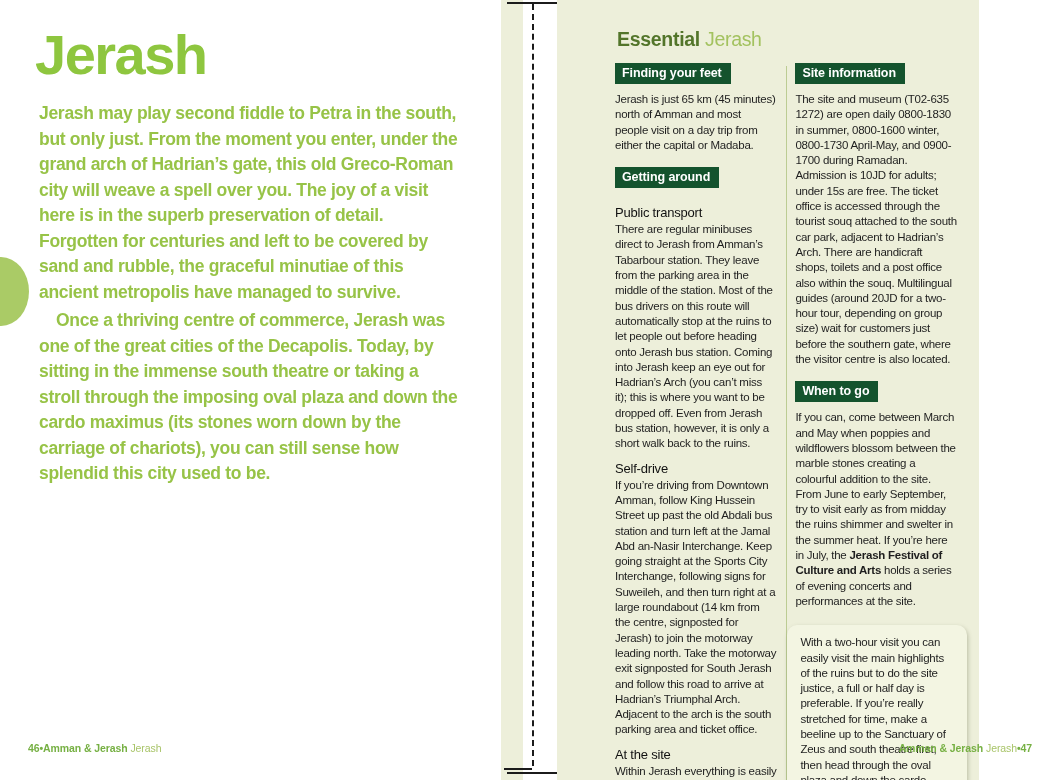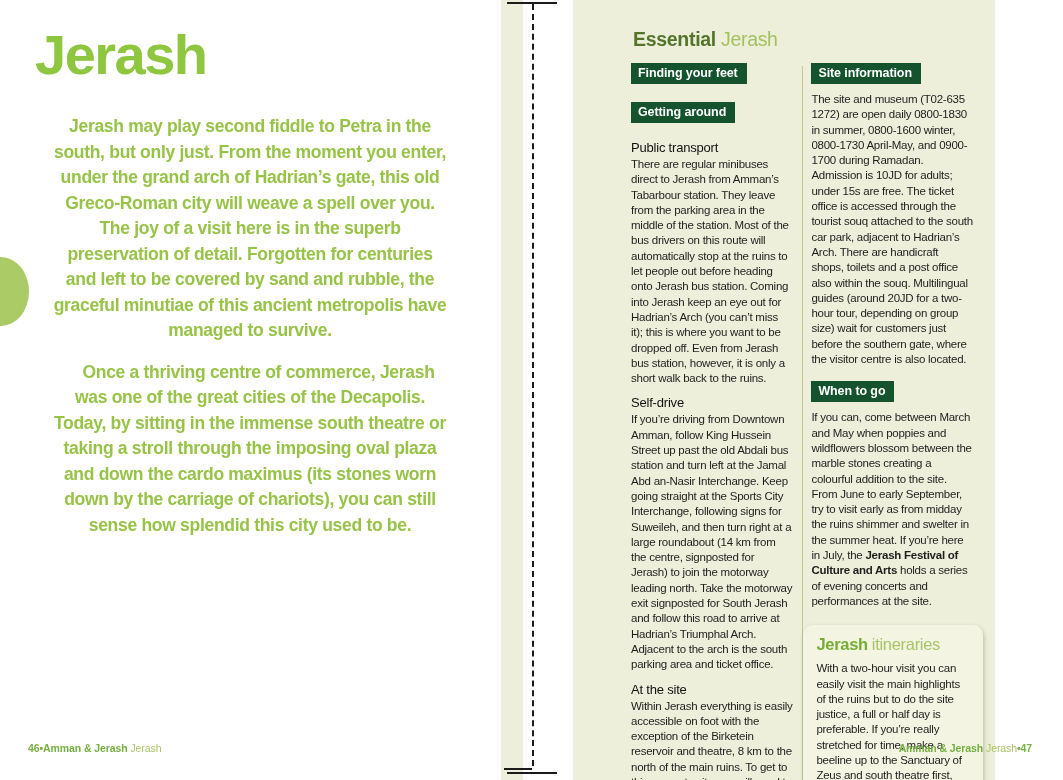--- a/index.html
+++ b/index.html
@@ -13,21 +13,21 @@
   .left-page{position:absolute;left:0;top:0;width:501px;height:780px;background:#ffffff;}
   .page-title{
     position:absolute;left:35px;top:24px;
     font-size:56px;font-weight:bold;color:#8ec63f;letter-spacing:-1.5px;line-height:1.1;
   }
   .intro{
     position:absolute;left:36px;top:98px;width:428px;
     color:#97c347;font-weight:bold;
     font-size:17.5px;line-height:25.5px;letter-spacing:-0.3px;
   }
-  .intro p{margin:16px;text-align:center;}
+  .intro p{margin:3px;}
   .intro p.indent{text-indent:17px;}
   .chapter-tab{
     position:absolute;left:-27px;top:257px;width:56px;height:69px;
     background:#aacb66;border-radius:50%;
   }
   .footer{position:absolute;top:742px;font-size:10.5px;letter-spacing:-0.1px;}
   .footer .b{color:#76b043;font-weight:bold;}
   .footer .l{color:#a8c468;margin-left:3px;}
   .footer-left{left:28px;}
   .footer-right{right:31px;text-align:center;}
@@ -36,21 +36,20 @@
   .fold-dash{position:absolute;left:532px;top:4px;height:762px;width:0;border-left:2px dashed #1b1b1b;}
   .mark{position:absolute;height:0;border-top:2px solid #1b1b1b;}
   .mark-top{left:507px;top:2px;width:50px;}
   .mark-bottom-short{left:504px;top:768px;width:28px;}
   .mark-bottom-long{left:507px;top:772px;width:50px;}
   
   .right-page{
     position:absolute;left:557px;top:0;width:422px;height:780px;
     background:#edefda;box-sizing:border-box;
     padding:28px 22px 0 58px;
-    margin-left:16px;
   }
   .essential-header{font-size:19.5px;letter-spacing:-0.3px;margin:0 0 12px 2px;}
   .essential-header .dark{font-weight:bold;color:#53752a;}
   .essential-header .light{color:#a3c25f;margin-left:5px;}
   .cols{display:flex;align-items:stretch;}
   .col{width:202px;}
   .col-divider{width:1px;background:#bccc93;margin:3px 9px 60px 9px;}
   .badge{
     display:inline-block;background:#14532d;color:#ffffff;
     font-weight:bold;font-size:12.5px;letter-spacing:-0.1px;
@@ -95,20 +94,21 @@
 
 <div class="right-page">
   <div class="essential-header">
     <span class="dark">Essential</span><span class="light">Jerash</span>
   </div>
 
   <div class="cols">
 
     <div class="col">
       <span class="badge">Finding your feet</span>
+      <p class="bodytext">Jerash is just 65 km (45 minutes) north of Amman and most people visit on a day trip from either the capital or Madaba.</p>
 
       <span class="badge later">Getting around</span>
 
       <div class="sec-h">Public transport</div>
       <p class="bodytext">There are regular minibuses direct to Jerash from Amman’s Tabarbour station. They leave from the parking area in the middle of the station. Most of the bus drivers on this route will automatically stop at the ruins to let people out before heading onto Jerash bus station. Coming into Jerash keep an eye out for Hadrian’s Arch (you can’t miss it); this is where you want to be dropped off. Even from Jerash bus station, however, it is only a short walk back to the ruins.</p>
 
       <div class="sec-h">Self-drive</div>
       <p class="bodytext">If you’re driving from Downtown Amman, follow King Hussein Street up past the old Abdali bus station and turn left at the Jamal Abd an-Nasir Interchange. Keep going straight at the Sports City Interchange, following signs for Suweileh, and then turn right at a large roundabout (14 km from the centre, signposted for Jerash) to join the motorway leading north. Take the motorway exit signposted for South Jerash and follow this road to arrive at Hadrian’s Triumphal Arch. Adjacent to the arch is the south parking area and ticket office.</p>
 
       <div class="sec-h">At the site</div>
@@ -118,23 +118,20 @@
     <div class="col-divider"></div>
 
     <div class="col">
       <span class="badge">Site information</span>
       <p class="bodytext">The site and museum (T02-635 1272) are open daily 0800-1830 in summer, 0800-1600 winter, 0800-1730 April-May, and 0900-1700 during Ramadan. Admission is 10JD for adults; under 15s are free. The ticket office is accessed through the tourist souq attached to the south car park, adjacent to Hadrian’s Arch. There are handicraft shops, toilets and a post office also within the souq. Multilingual guides (around 20JD for a two-hour tour, depending on group size) wait for customers just before the southern gate, where the visitor centre is also located.</p>
 
       <span class="badge later">When to go</span>
       <p class="bodytext"><span>If you can, come between March and May when poppies and wildflowers blossom between the marble stones creating a colourful addition to the site. From June to early September, try to visit early as from midday the ruins shimmer and swelter in the summer heat. If you’re here in July, the </span><b>Jerash Festival of Culture and Arts</b><span> holds a series of evening concerts and performances at the site.</span></p>
 
       <div class="itinerary-box">
-        <div class="itinerary-title">
-          <span class="dark">Jerash</span><span class="light">itineraries</span>
-        </div>
         <p class="bodytext">With a two-hour visit you can easily visit the main highlights of the ruins but to do the site justice, a full or half day is preferable. If you’re really stretched for time, make a beeline up to the Sanctuary of Zeus and south theatre first, then head through the oval plaza and down the cardo maximus (with a stop to admire the nymphaeum) to the monumental stairway. End your quick tour by walking up the stairs to sit atop the Temple of Artemis.</p>
       </div>
     </div>
   </div>
 </div>
 
 <div class="footer footer-right">
   <span class="b">Amman &amp; Jerash</span><span class="l">Jerash</span><span class="b">•47</span>
 </div>
 

